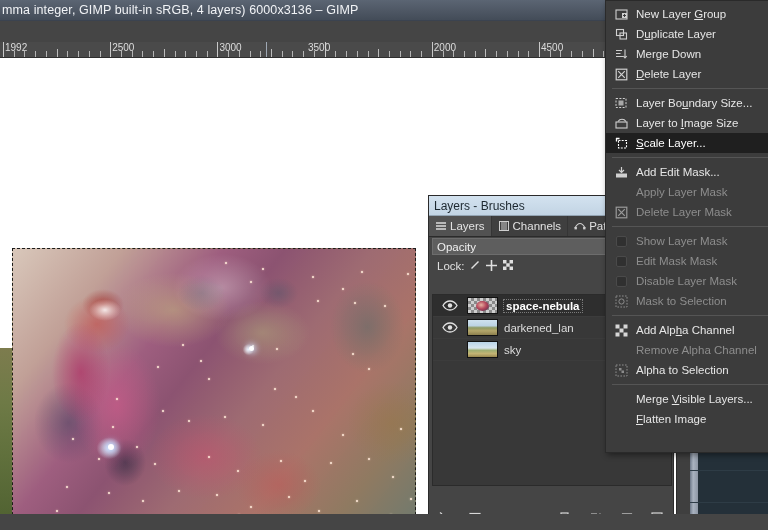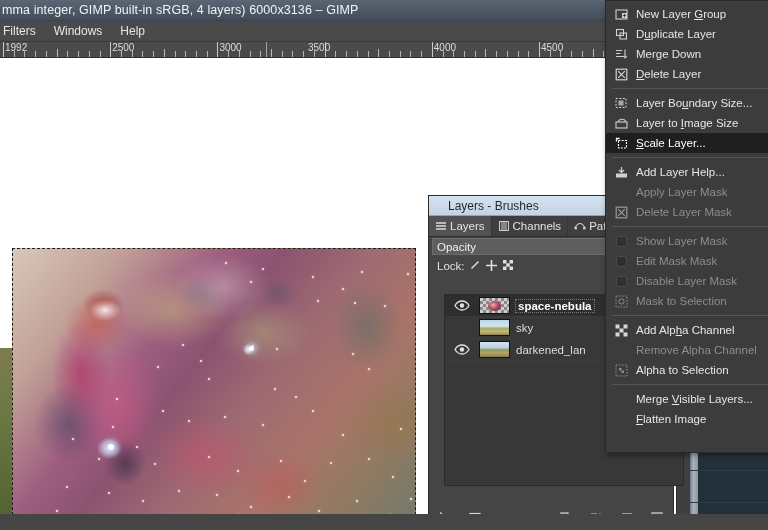--- a/index.html
+++ b/index.html
@@ -132,21 +132,21 @@
   }
 
   
   .dock{
     position:absolute; left:428px; top:195px; width:246px; height:335px;
     background:#454545; border:1px solid #2b2b2b;
   }
   .dock .dock-title{
     height:20px; background:linear-gradient(180deg,#d3e2ef 0%,#c2d4e4 100%);
     color:#1d2830; font-size:12px; display:flex; align-items:center;
-    padding-left:19px; border-bottom:1px solid #93a4b3;
+    padding-left:5px; border-bottom:1px solid #93a4b3;
   }
   .dock .tabs{
     height:21px; background:#3f3f3f; display:flex; align-items:stretch;
     border-bottom:1px solid #2b2b2b;
   }
   .dock .tab{
     display:flex; align-items:center; gap:3px; padding:0 6px;
     font-size:11.5px; color:#e2e2e2; border-right:1px solid #353535;
   }
   .dock .tab.active{ background:#525252; }
@@ -162,21 +162,21 @@
     display:flex; align-items:center; padding-left:4px;
     font-size:11.5px; color:#f0f0f0;
   }
   .row-lock{
     height:22px; display:flex; align-items:center; gap:4px;
     padding:0 8px; font-size:11.5px; color:#e0e0e0;
   }
 
   .layerlist{
     position:absolute; left:3px; top:98px; width:240px; height:192px;
-    background:#383838; border:1px solid #2b2b2b; overflow:hidden;margin-left:12px;
+    background:#383838; border:1px solid #2b2b2b; overflow:hidden;
   }
   .lrow{
     height:22px; display:flex; align-items:center; gap:0px;
     border-bottom:1px solid #3c3c3c; position:relative;
   }
   .lrow.selected{ background:#2e2e2e; }
   .lrow .eye{ width:34px; display:flex; align-items:center; justify-content:center; }
   .lrow .thumb{
     width:31px; height:17px; border:1px solid #121212; flex:0 0 auto; margin-right:6px;
     background-size:cover;
@@ -243,25 +243,20 @@
 </style>
 </head>
 <body>
 
 <div id="root">
 
   <div class="titlebar">
     <div class="tl-text">mma integer, GIMP built-in sRGB, 4 layers) 6000x3136 – GIMP</div>
   </div>
 
-  <div class="menubar">
-    <div class="mi">Filters</div>
-    <div class="mi">Windows</div>
-    <div class="mi">Help</div>
-  </div>
 
   <div class="ruler">
     <div id="ruler-ticks">
         <div class="tickmajor" style="left:3.0px"></div>
         <div class="rl" style="left:5.0px">1992</div>
         <div class="tickminor" style="left:13.7px"></div>
         <div class="tickminor" style="left:24.4px"></div>
         <div class="tickminor" style="left:35.2px"></div>
         <div class="tickminor" style="left:45.9px"></div>
         <div class="tickmid" style="left:56.6px"></div>
@@ -296,21 +291,21 @@
         <div class="tickminor" style="left:335.3px"></div>
         <div class="tickminor" style="left:346.0px"></div>
         <div class="tickminor" style="left:356.8px"></div>
         <div class="tickminor" style="left:367.5px"></div>
         <div class="tickmid" style="left:378.2px"></div>
         <div class="tickminor" style="left:388.9px"></div>
         <div class="tickminor" style="left:399.6px"></div>
         <div class="tickminor" style="left:410.4px"></div>
         <div class="tickminor" style="left:421.1px"></div>
         <div class="tickmajor" style="left:431.8px"></div>
-        <div class="rl" style="left:433.8px">4000</div>
+        <div class="rl" style="left:433.8px">2000</div>
         <div class="tickminor" style="left:442.5px"></div>
         <div class="tickminor" style="left:453.2px"></div>
         <div class="tickminor" style="left:464.0px"></div>
         <div class="tickminor" style="left:474.7px"></div>
         <div class="tickmid" style="left:485.4px"></div>
         <div class="tickminor" style="left:496.1px"></div>
         <div class="tickminor" style="left:506.8px"></div>
         <div class="tickminor" style="left:517.6px"></div>
         <div class="tickminor" style="left:528.3px"></div>
         <div class="tickmajor" style="left:539.0px"></div>
@@ -494,34 +489,34 @@
           <span class="eye">
             <svg width="16" height="11" viewBox="0 0 16 11">
               <path d="M1 5.5C3 2 5.5 1 8 1s5 1 7 4.5C13 9 10.5 10 8 10S3 9 1 5.5z" fill="none" stroke="#e2e2e2" stroke-width="1.3"></path>
               <circle cx="8" cy="5.5" r="2.2" fill="#e2e2e2"></circle>
             </svg>
           </span>
           <span class="thumb checker"></span>
           <span class="lname">space-nebula</span>
         </div>
         <div class="lrow">
-          <span class="eye"></span>
-          <span class="thumb sky"></span>
-          <span class="lname">sky</span>
-        </div>
-        <div class="lrow">
           <span class="eye">
             <svg width="16" height="11" viewBox="0 0 16 11">
               <path d="M1 5.5C3 2 5.5 1 8 1s5 1 7 4.5C13 9 10.5 10 8 10S3 9 1 5.5z" fill="none" stroke="#e2e2e2" stroke-width="1.3"></path>
               <circle cx="8" cy="5.5" r="2.2" fill="#e2e2e2"></circle>
             </svg>
           </span>
           <span class="thumb land"></span>
           <span class="lname">darkened_lan</span>
         </div>
+        <div class="lrow">
+          <span class="eye"></span>
+          <span class="thumb sky"></span>
+          <span class="lname">sky</span>
+        </div>
       </div>
 
     <div class="btnbar" id="dock-buttons">
         <span class="b">
           <span><svg width="14" height="14" viewBox="0 0 14 14">
               <path d="M3 12V4h4l3 3v5z" fill="none" stroke="#d8d8d8" stroke-width="1.2"></path>
               <path d="M4 3 2 1.6" stroke="#d8d8d8" stroke-width="1.2"></path>
             </svg></span>
         </span>
         <span class="b">
@@ -634,21 +629,21 @@
         <span><u>S</u>cale Layer...</span>
       </div>
       <div class="sep"></div>
       <div class="item">
         <span class="ico">
           <svg width="13" height="13" viewBox="0 0 13 13">
             <rect x="1" y="7.5" width="11" height="4" fill="#d0d0d0"></rect>
             <path d="M6.5 1v5M4 4l2.5 2.5L9 4" fill="none" stroke="#d0d0d0" stroke-width="1.2"></path>
           </svg>
         </span>
-        <span>Add Layer Help...</span>
+        <span>Add Edit Mask...</span>
       </div>
       <div class="item disabled">
         <span class="ico"></span>
         <span>Apply Layer Mask</span>
       </div>
       <div class="item disabled">
         <span class="ico">
           <svg width="13" height="13" viewBox="0 0 13 13">
             <rect x="1.2" y="1.2" width="10.6" height="10.6" fill="none" stroke="#9a9a9a" stroke-width="1.2"></rect>
             <path d="M3.2 3.2l6.6 6.6M9.8 3.2l-6.6 6.6" stroke="#9a9a9a" stroke-width="1.2"></path>

